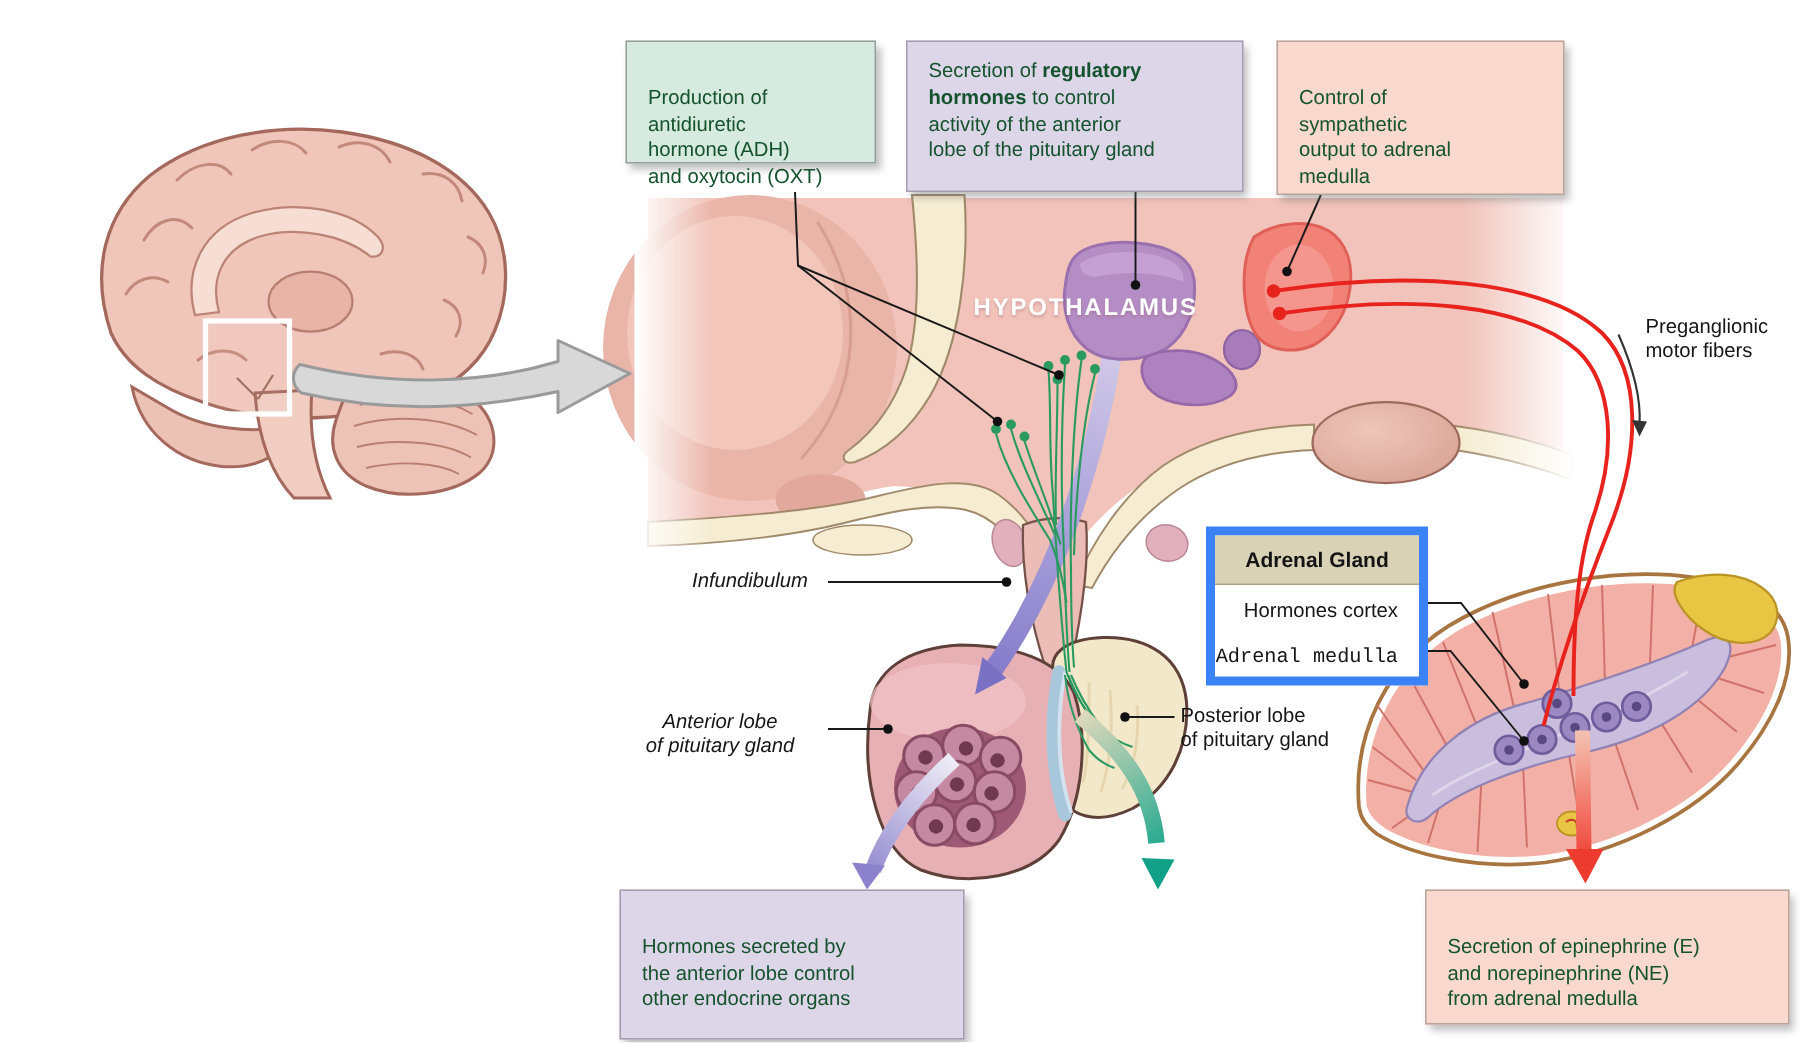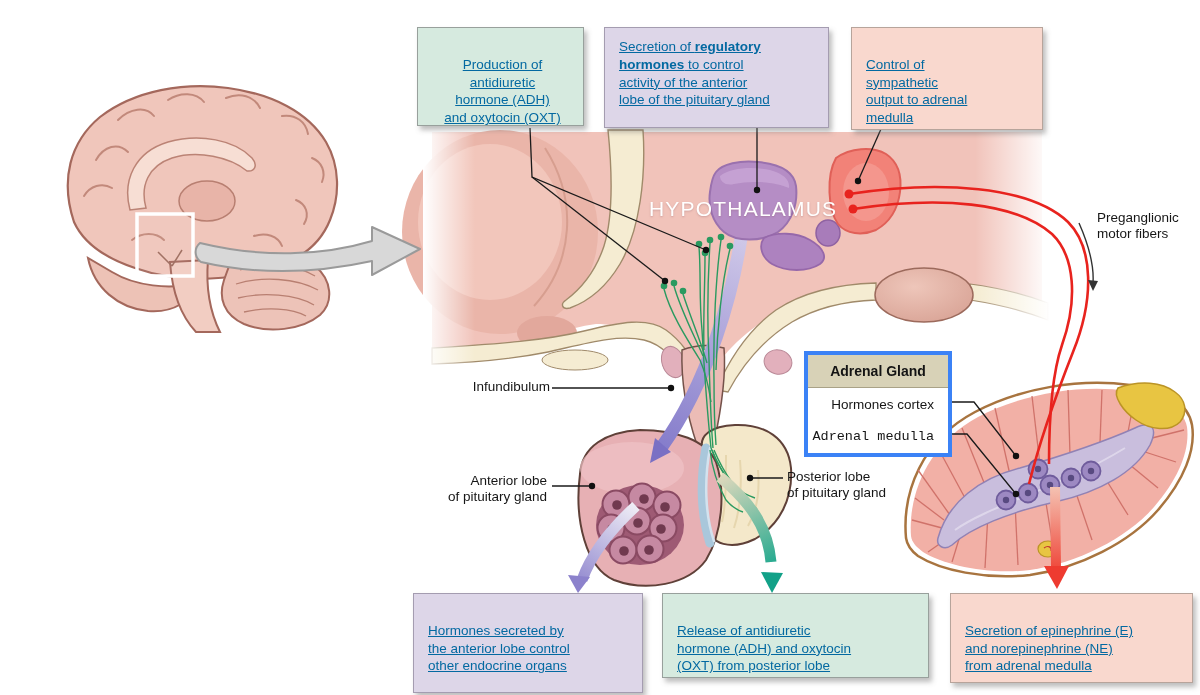--- a/index.html
+++ b/index.html
@@ -1,30 +1,30 @@
 <!DOCTYPE html>
 <html><head>
 <meta charset="utf-8">
 <style>
   html,body{margin:0;padding:0;background:#fff;}
   .stage{position:relative;width:1200px;height:695px;background:#fff;
          font-family:"Liberation Sans",sans-serif;overflow:hidden;}
   .stage svg{position:absolute;left:0;top:0;}
   .callout{position:absolute;box-sizing:border-box;border:1px solid #98a09c;
-           padding:10px 10px 8px 14px;font-size:13.5px;line-height:1.32;color:#0369a1;
-           white-space:pre-line;box-shadow:3px 4px 5px rgba(110,110,110,.45);text-decoration:underline;}
+           padding:10px 10px 8px 14px;font-size:13.5px;line-height:1.32;color:#14532d;
+           white-space:pre-line;box-shadow:3px 4px 5px rgba(110,110,110,.45);}
   .c-green{background:#d6eadf;}
   .c-purple{background:#ddd6e8;border-color:#a49cb0;}
   .c-pink{background:#f9d8ce;border-color:#b7a49b;}
   .lbl{position:absolute;font-size:13.5px;line-height:1.22;color:#161616;white-space:pre-line;}
-  .lbl.right{text-align:right;}
-  .hypo{position:absolute;left:649px;top:197px;font-weight:normal;font-size:21px;
+  .lbl.right{text-align:center;font-style:italic;}
+  .hypo{position:absolute;left:649px;top:197px;font-weight:bold;font-size:16px;
         color:#ffffff;letter-spacing:1.2px;text-shadow:0 1px 2px rgba(140,90,100,.35);}
   .panel{position:absolute;left:804px;top:351px;width:148px;height:106px;
-         border:4px solid #3b82f6;background:#fff;box-sizing:border-box;}
+         border:6px solid #3b82f6;background:#fff;box-sizing:border-box;}
   .panel-header{height:32px;background:#d8d2b7;border-bottom:1px solid #a9a287;
         font-weight:bold;font-size:14px;display:flex;align-items:center;
         justify-content:center;color:#141414;}
   .panel-row{position:absolute;right:14px;font-size:13.5px;color:#161616;}
   .bold{font-weight:bold;}
 </style>
 </head>
 <body>
 
 <div class="stage">
@@ -305,21 +305,21 @@
     </g>
     <line x1="158" y1="252" x2="172" y2="266" stroke="#9c6a5c" stroke-width="1.5"></line>
     <line x1="172" y1="266" x2="182" y2="250" stroke="#9c6a5c" stroke-width="1.5"></line>
     <rect x="137" y="214" width="56" height="62" fill="rgba(255,255,255,0.05)" stroke="#ffffff" stroke-width="3.5"></rect>
   </g>
 
   <path d="M200,243 C262,258 322,256 372,241 L372,227 L420,249 L372,275 L372,261
            C322,272 262,276 201,262 C194,257 194,248 200,243 Z" fill="#d8d8d8" stroke="#9a9a9a" stroke-width="2" stroke-linejoin="round"></path>
 </svg>
 
-  <div class="callout c-green" style="left:417px;top:27px;width:167px;height:99px;text-align:center;">
+  <div class="callout c-green" style="left:417px;top:27px;width:167px;height:82px;">
     <span>Production of
 antidiuretic
 hormone (ADH)
 and oxytocin (OXT)</span>
   </div>
 
   <div class="callout c-purple" style="left:604px;top:27px;width:225px;height:101px;"><span>Secretion of </span><span class="bold">regulatory
 hormones</span><span> to control
 activity of the anterior
 lobe of the pituitary gland</span></div>
@@ -330,25 +330,20 @@
 output to adrenal
 medulla</span>
   </div>
 
   <div class="callout c-purple" style="left:413px;top:593px;width:230px;height:100px;">
     <span>Hormones secreted by
 the anterior lobe control
 other endocrine organs</span>
   </div>
 
-  <div class="callout c-green" style="left:662px;top:593px;width:267px;height:85px;">
-    <span>Release of antidiuretic
-hormone (ADH) and oxytocin
-(OXT) from posterior lobe</span>
-  </div>
 
   <div class="callout c-pink" style="left:950px;top:593px;width:243px;height:90px;">
     <span>Secretion of epinephrine (E)
 and norepinephrine (NE)
 from adrenal medulla</span>
   </div>
 
   <div class="hypo">HYPOTHALAMUS</div>
 
   <div class="lbl right" style="left:450px;top:379px;width:100px;">Infundibulum</div>

